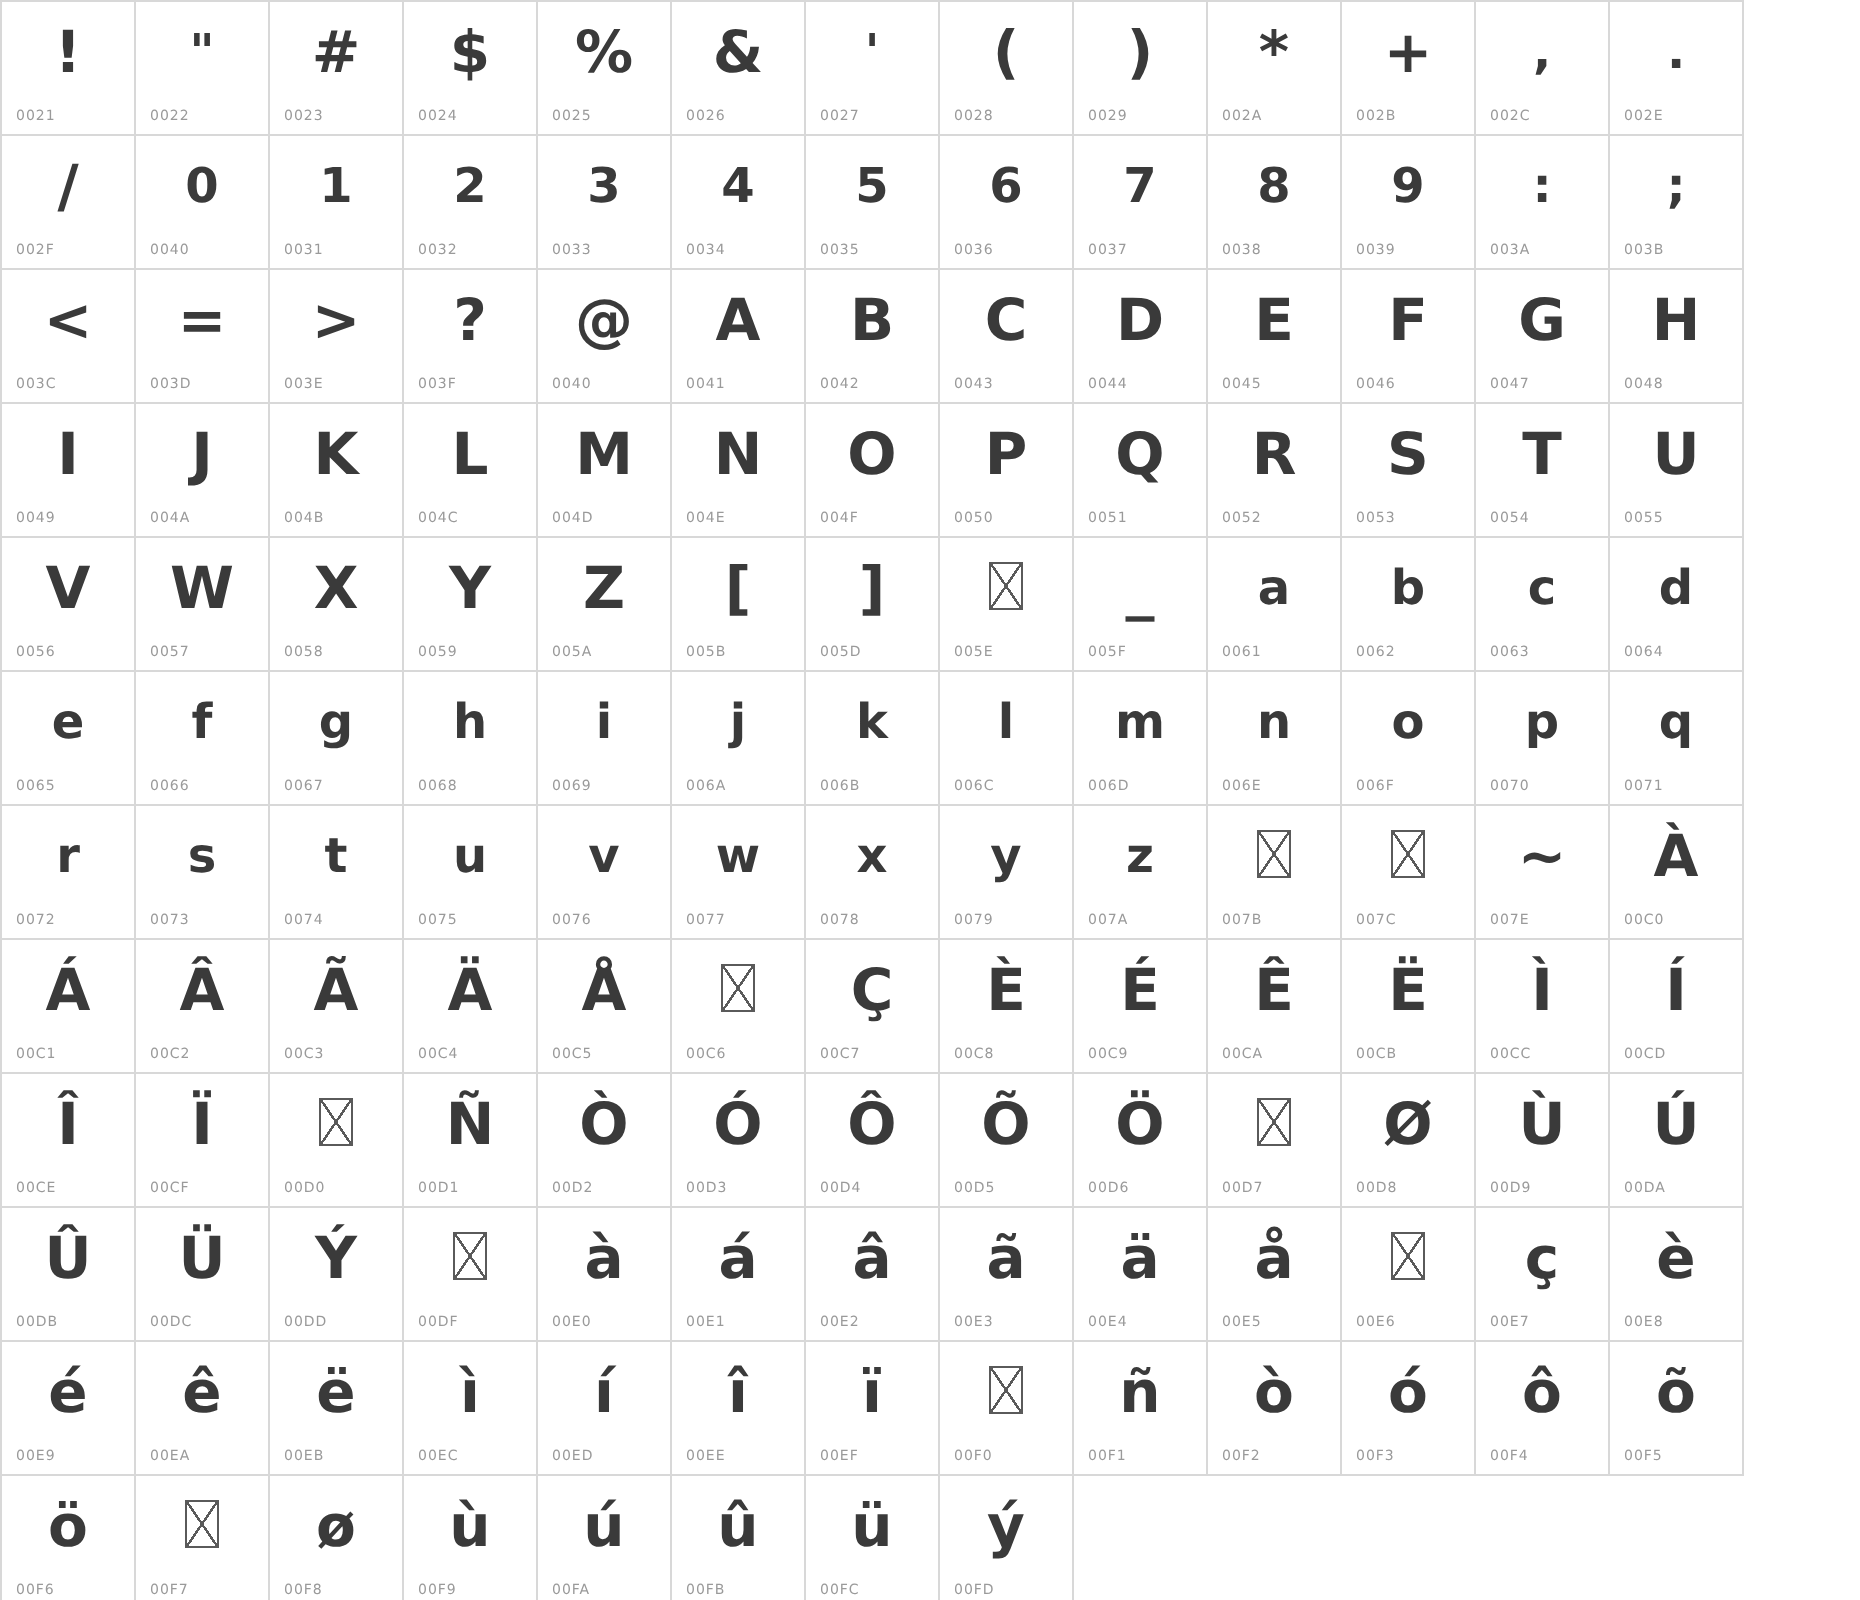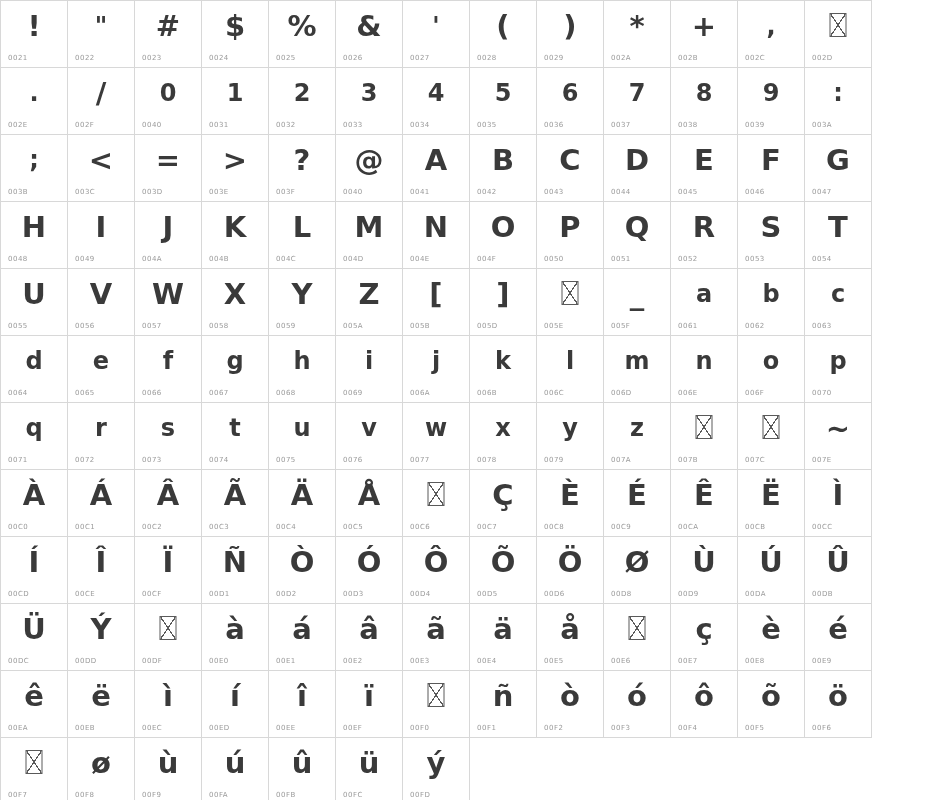--- a/index.html
+++ b/index.html
@@ -119,24 +119,20 @@
     </div>
     <div class="glyph-cell">
       <span class="glyph-char">+</span>
       <span class="glyph-code">002B</span>
     </div>
     <div class="glyph-cell">
       <span class="glyph-char small">,</span>
       <span class="glyph-code">002C</span>
     </div>
     <div class="glyph-cell">
-      <span class="glyph-missing"></span>
-      <span class="glyph-code">002D</span>
-    </div>
-    <div class="glyph-cell">
       <span class="glyph-char small">.</span>
       <span class="glyph-code">002E</span>
     </div>
     <div class="glyph-cell">
       <span class="glyph-char">/</span>
       <span class="glyph-code">002F</span>
     </div>
     <div class="glyph-cell">
       <span class="glyph-char small">0</span>
       <span class="glyph-code">0040</span>
@@ -499,20 +495,24 @@
     </div>
     <div class="glyph-cell">
       <span class="glyph-char">Î</span>
       <span class="glyph-code">00CE</span>
     </div>
     <div class="glyph-cell">
       <span class="glyph-char">Ï</span>
       <span class="glyph-code">00CF</span>
     </div>
     <div class="glyph-cell">
+      <span class="glyph-missing"></span>
+      <span class="glyph-code">00D0</span>
+    </div>
+    <div class="glyph-cell">
       <span class="glyph-char">Ñ</span>
       <span class="glyph-code">00D1</span>
     </div>
     <div class="glyph-cell">
       <span class="glyph-char">Ò</span>
       <span class="glyph-code">00D2</span>
     </div>
     <div class="glyph-cell">
       <span class="glyph-char">Ó</span>
       <span class="glyph-code">00D3</span>
@@ -521,20 +521,24 @@
       <span class="glyph-char">Ô</span>
       <span class="glyph-code">00D4</span>
     </div>
     <div class="glyph-cell">
       <span class="glyph-char">Õ</span>
       <span class="glyph-code">00D5</span>
     </div>
     <div class="glyph-cell">
       <span class="glyph-char">Ö</span>
       <span class="glyph-code">00D6</span>
+    </div>
+    <div class="glyph-cell">
+      <span class="glyph-missing"></span>
+      <span class="glyph-code">00D7</span>
     </div>
     <div class="glyph-cell">
       <span class="glyph-char">Ø</span>
       <span class="glyph-code">00D8</span>
     </div>
     <div class="glyph-cell">
       <span class="glyph-char">Ù</span>
       <span class="glyph-code">00D9</span>
     </div>
     <div class="glyph-cell">

